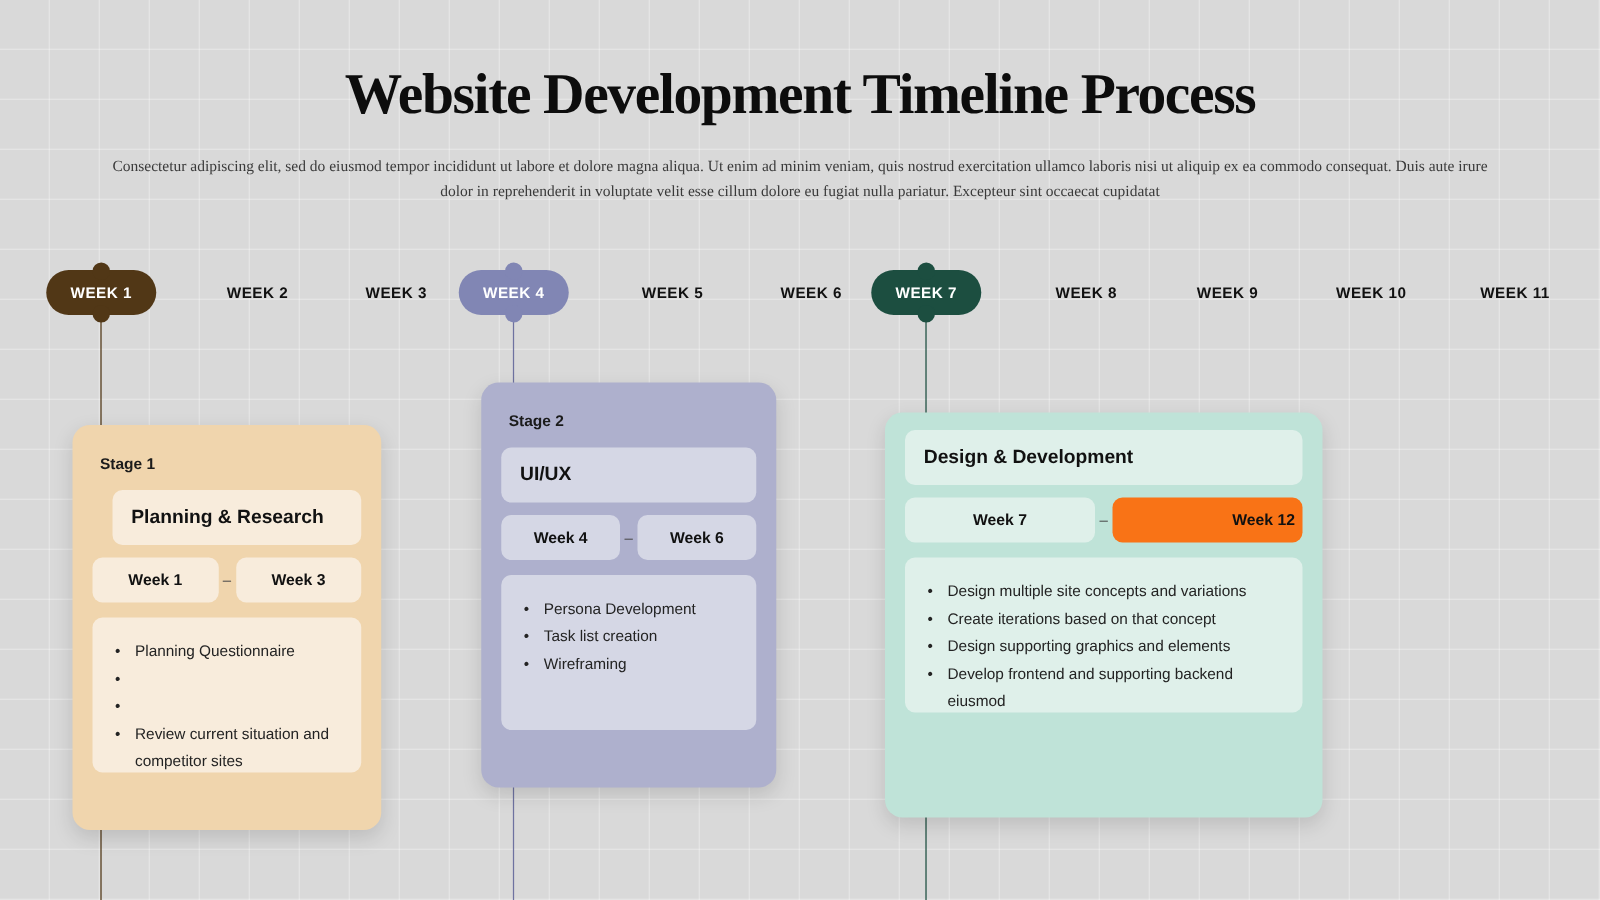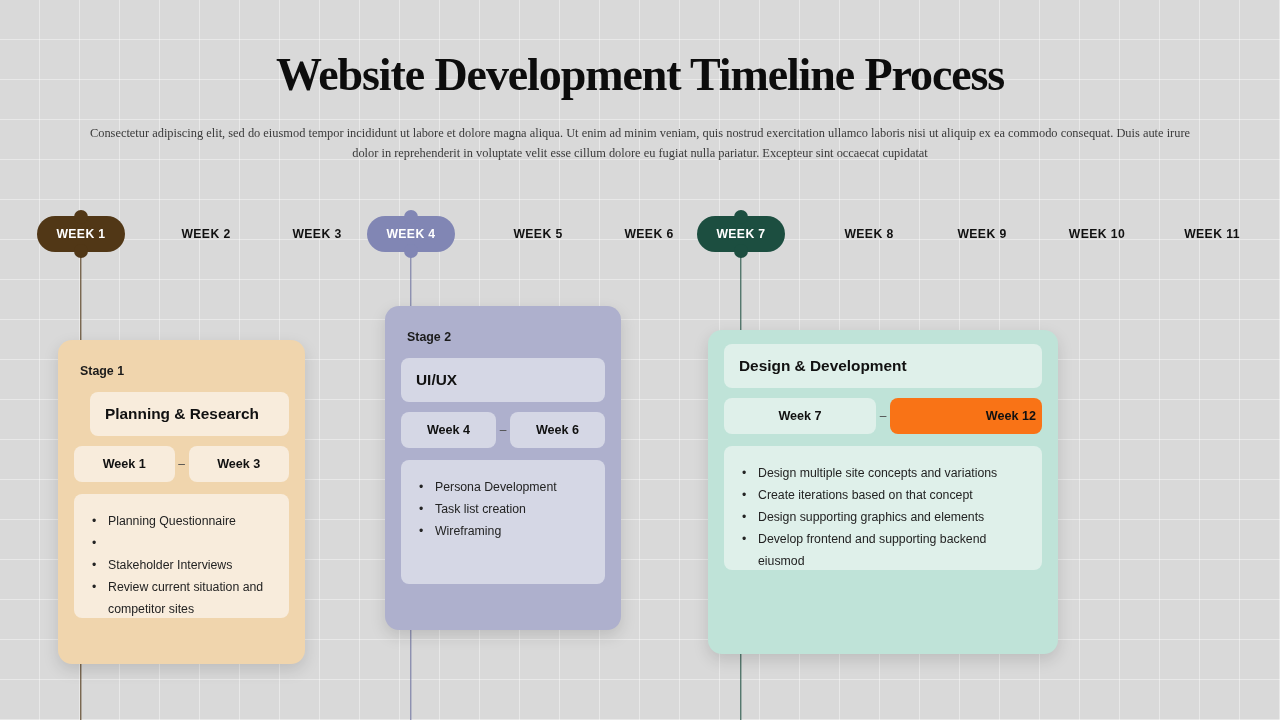--- a/index.html
+++ b/index.html
@@ -213,21 +213,20 @@
       <div class="bullet-box" style="background: rgb(248, 236, 220); height: 124px;">
         <div class="bullet-row">
           <span class="bullet-dot">•</span>
           <span class="bullet-text">Planning Questionnaire</span>
         </div>
         <div class="bullet-row">
           <span class="bullet-dot">•</span>
         </div>
         <div class="bullet-row">
           <span class="bullet-dot">•</span>
-          <span class="bullet-text">Stakeholder Interviews</span>
         </div>
         <div class="bullet-row">
           <span class="bullet-dot">•</span>
           <span class="bullet-text">Review current situation and competitor sites</span>
         </div>
       </div>
     </div>
     <div class="stage-card" style="left: 385px; top: 306px; width: 236px; height: 324px; background: rgb(174, 176, 205);">
       <div class="stage-label">Stage 2</div>
       <div class="stage-title-box" style="background: rgb(213, 215, 229);">UI/UX</div>

